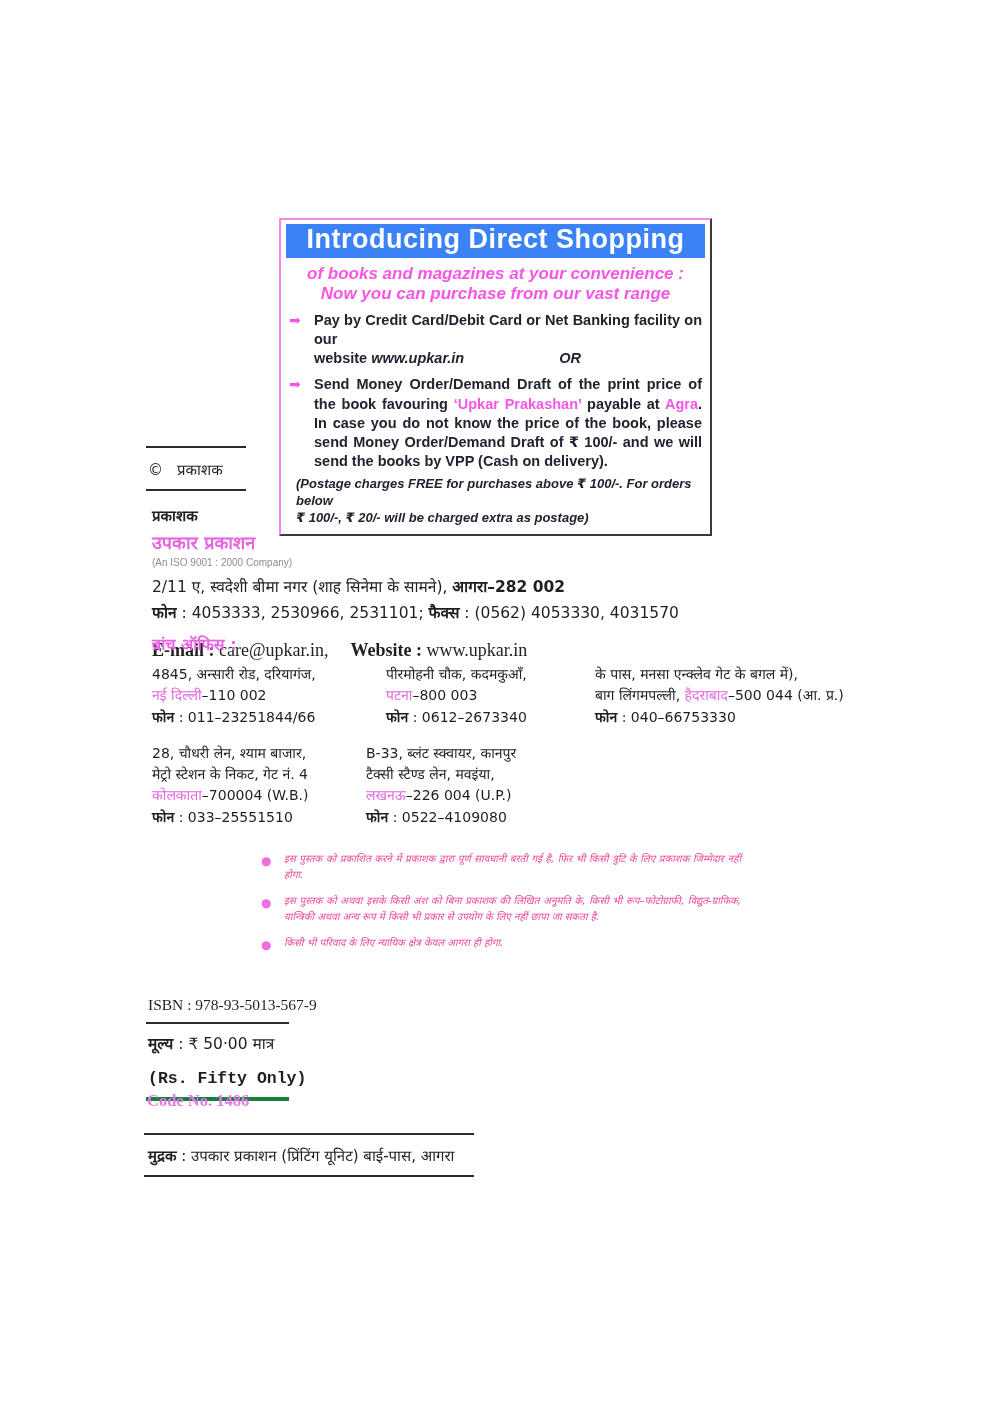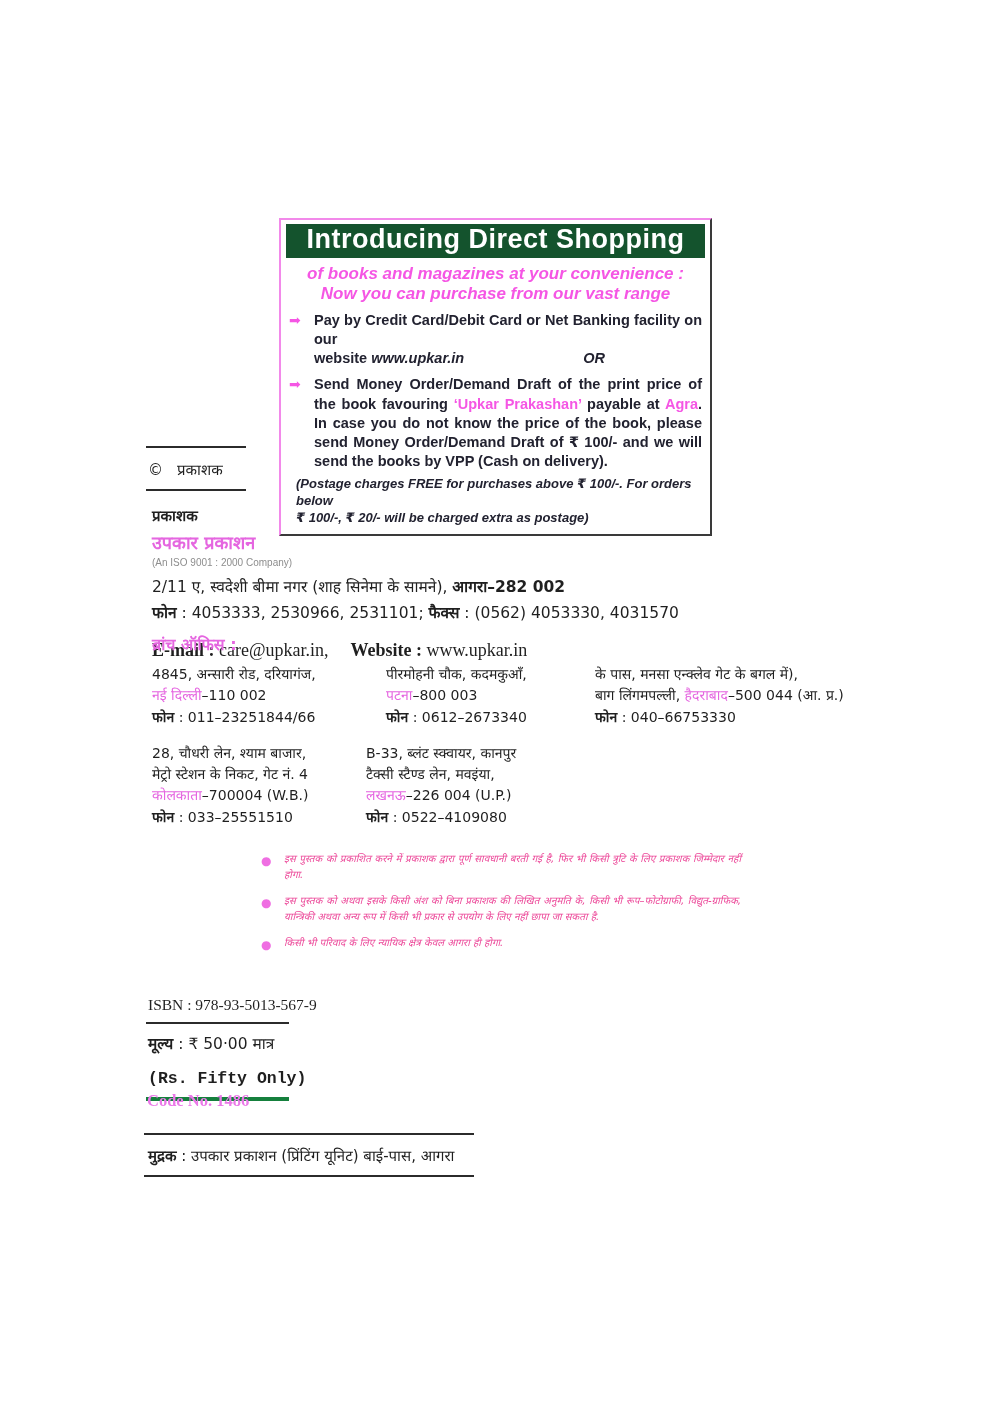--- a/index.html
+++ b/index.html
@@ -8,37 +8,37 @@
     font-family:"DejaVu Sans",sans-serif; color:#1f1f1f; overflow:hidden;
   }
 
   
   .promo {
     position:absolute; left:279px; top:218px; width:433px; box-sizing:border-box;
     border:2px solid; border-color:#f289ea #3a3a3a #3a3a3a #f289ea;
     background:#ffffff; padding:4px 5px 7px 5px;
   }
   .promo-header {
-    background:#14532d; color:#ffffff;
+    background:#3b82f6; color:#ffffff;
     font-family:"Liberation Sans","DejaVu Sans",sans-serif; font-weight:bold;
     font-size:27px; text-align:center; padding:0 0 3px 0; letter-spacing:.5px;
   }
   .promo-sub {
     color:#f556e4; font-family:"Liberation Sans","DejaVu Sans",sans-serif;
     font-weight:bold; font-style:italic; font-size:17px; text-align:center;
     line-height:1.18; margin-top:6px;
   }
   .promo-bullet { display:flex; gap:6px; margin-top:7px; padding:0 3px; }
   .arrow-glyph { color:#f556e4; font-size:14px; flex:0 0 19px; line-height:1.35; text-align:left; }
   .promo-text {
     font-family:"Liberation Sans","DejaVu Sans",sans-serif; font-weight:bold;
     font-size:14.5px; line-height:1.32; color:#222230; text-align:justify; flex:1;
   }
   .pinktxt { color:#f556e4; }
-  .or-span { font-style:italic; margin-left:119px; }
+  .or-span { font-style:italic; margin-left:95px; }
   .site-span { font-style:italic; }
   .promo-note {
     font-family:"Liberation Sans","DejaVu Sans",sans-serif; font-weight:bold; font-style:italic;
     font-size:13px; text-align:left; line-height:1.3; margin-top:5px; color:#222230;
     padding:0 10px;
   }
 
   
   .copyright {
     position:absolute; left:146px; top:446px; width:98px;

